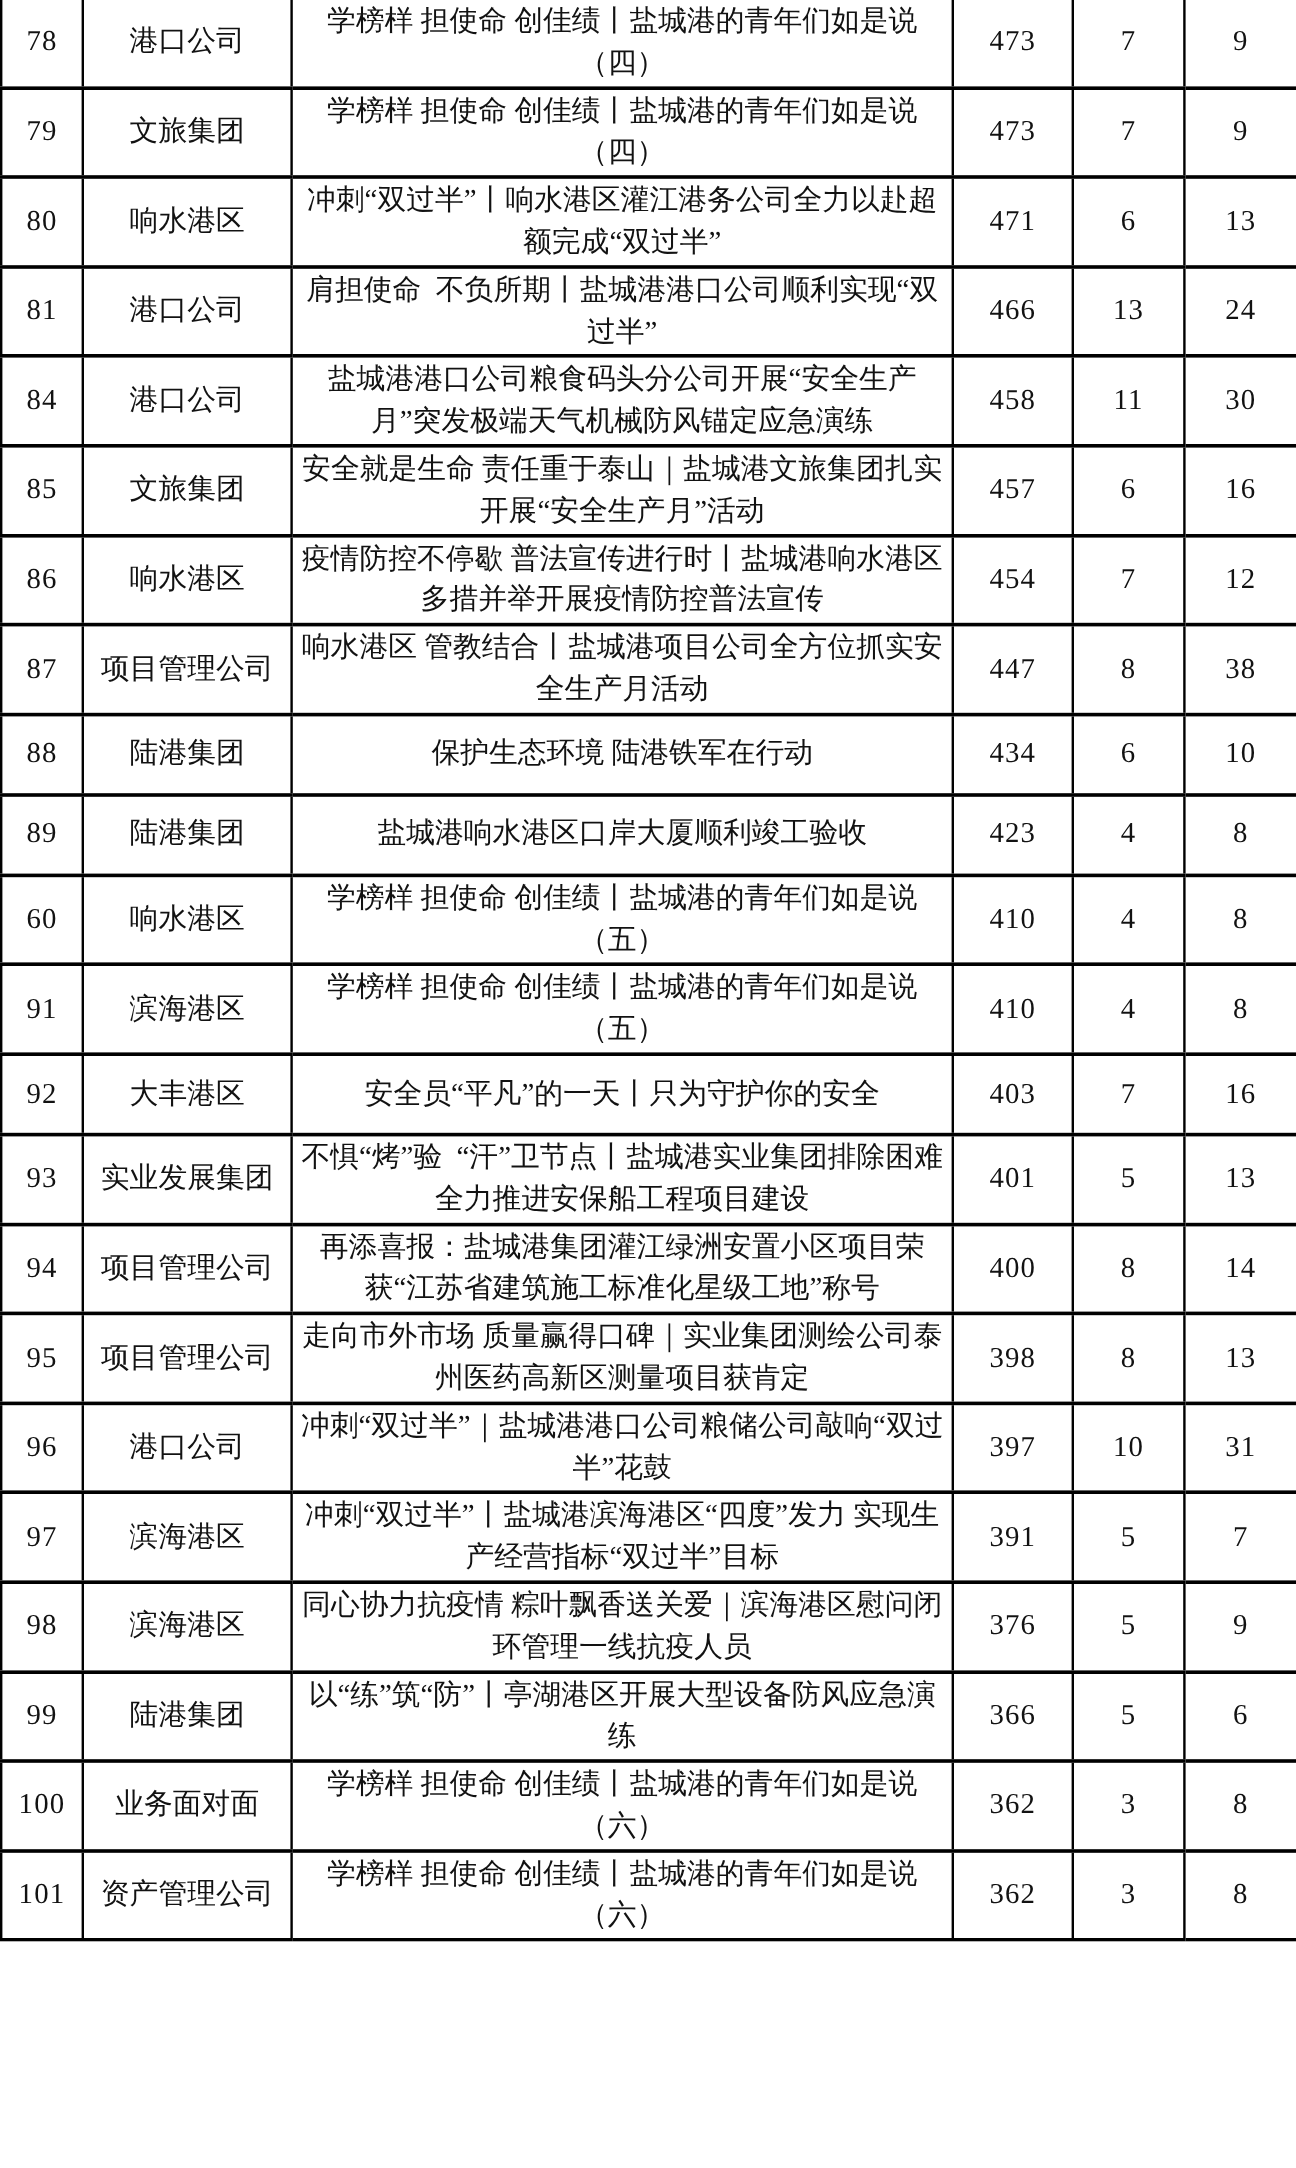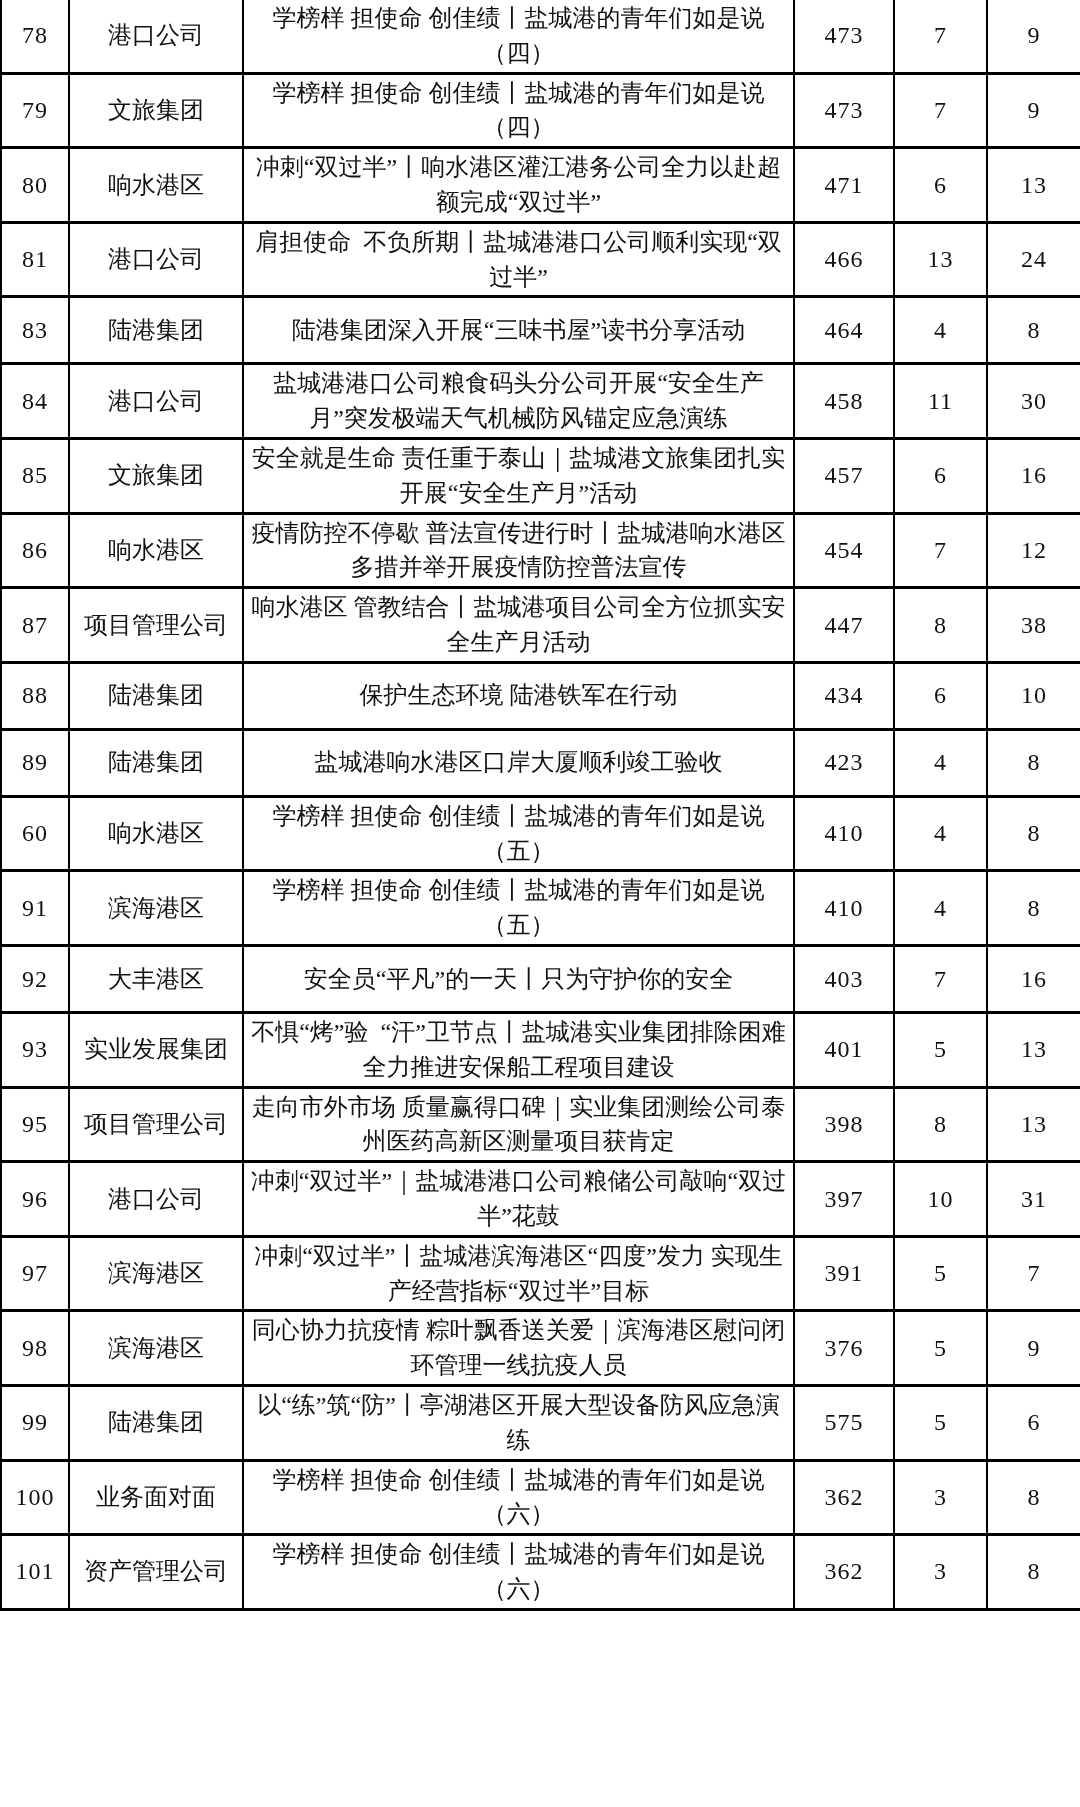--- a/index.html
+++ b/index.html
@@ -88,28 +88,20 @@
   </tr>
         <tr>
     <td class="cell-num">81</td>
     <td class="cell-org">港口公司</td>
     <td class="cell-title">肩担使命  不负所期丨盐城港港口公司顺利实现“双过半”</td>
     <td class="cell-num">466</td>
     <td class="cell-num">13</td>
     <td class="cell-num">24</td>
   </tr>
         <tr>
-    <td class="cell-num">83</td>
-    <td class="cell-org">陆港集团</td>
-    <td class="cell-title">陆港集团深入开展“三味书屋”读书分享活动</td>
-    <td class="cell-num">464</td>
-    <td class="cell-num">4</td>
-    <td class="cell-num">8</td>
-  </tr>
-        <tr>
     <td class="cell-num">84</td>
     <td class="cell-org">港口公司</td>
     <td class="cell-title">盐城港港口公司粮食码头分公司开展“安全生产月”突发极端天气机械防风锚定应急演练</td>
     <td class="cell-num">458</td>
     <td class="cell-num">11</td>
     <td class="cell-num">30</td>
   </tr>
         <tr>
     <td class="cell-num">85</td>
     <td class="cell-org">文旅集团</td>
@@ -176,20 +168,28 @@
   </tr>
         <tr>
     <td class="cell-num">93</td>
     <td class="cell-org">实业发展集团</td>
     <td class="cell-title">不惧“烤”验  “汗”卫节点丨盐城港实业集团排除困难全力推进安保船工程项目建设</td>
     <td class="cell-num">401</td>
     <td class="cell-num">5</td>
     <td class="cell-num">13</td>
   </tr>
         <tr>
+    <td class="cell-num">94</td>
+    <td class="cell-org">项目管理公司</td>
+    <td class="cell-title">再添喜报：盐城港集团灌江绿洲安置小区项目荣获“江苏省建筑施工标准化星级工地”称号</td>
+    <td class="cell-num">400</td>
+    <td class="cell-num">8</td>
+    <td class="cell-num">14</td>
+  </tr>
+        <tr>
     <td class="cell-num">95</td>
     <td class="cell-org">项目管理公司</td>
     <td class="cell-title">走向市外市场 质量赢得口碑｜实业集团测绘公司泰州医药高新区测量项目获肯定</td>
     <td class="cell-num">398</td>
     <td class="cell-num">8</td>
     <td class="cell-num">13</td>
   </tr>
         <tr>
     <td class="cell-num">96</td>
     <td class="cell-org">港口公司</td>
@@ -211,21 +211,21 @@
     <td class="cell-org">滨海港区</td>
     <td class="cell-title">同心协力抗疫情 粽叶飘香送关爱｜滨海港区慰问闭环管理一线抗疫人员</td>
     <td class="cell-num">376</td>
     <td class="cell-num">5</td>
     <td class="cell-num">9</td>
   </tr>
         <tr>
     <td class="cell-num">99</td>
     <td class="cell-org">陆港集团</td>
     <td class="cell-title">以“练”筑“防”丨亭湖港区开展大型设备防风应急演练</td>
-    <td class="cell-num">575</td>
+    <td class="cell-num">366</td>
     <td class="cell-num">5</td>
     <td class="cell-num">6</td>
   </tr>
         <tr>
     <td class="cell-num">100</td>
     <td class="cell-org">业务面对面</td>
     <td class="cell-title">学榜样 担使命 创佳绩丨盐城港的青年们如是说（六）</td>
     <td class="cell-num">362</td>
     <td class="cell-num">3</td>
     <td class="cell-num">8</td>

